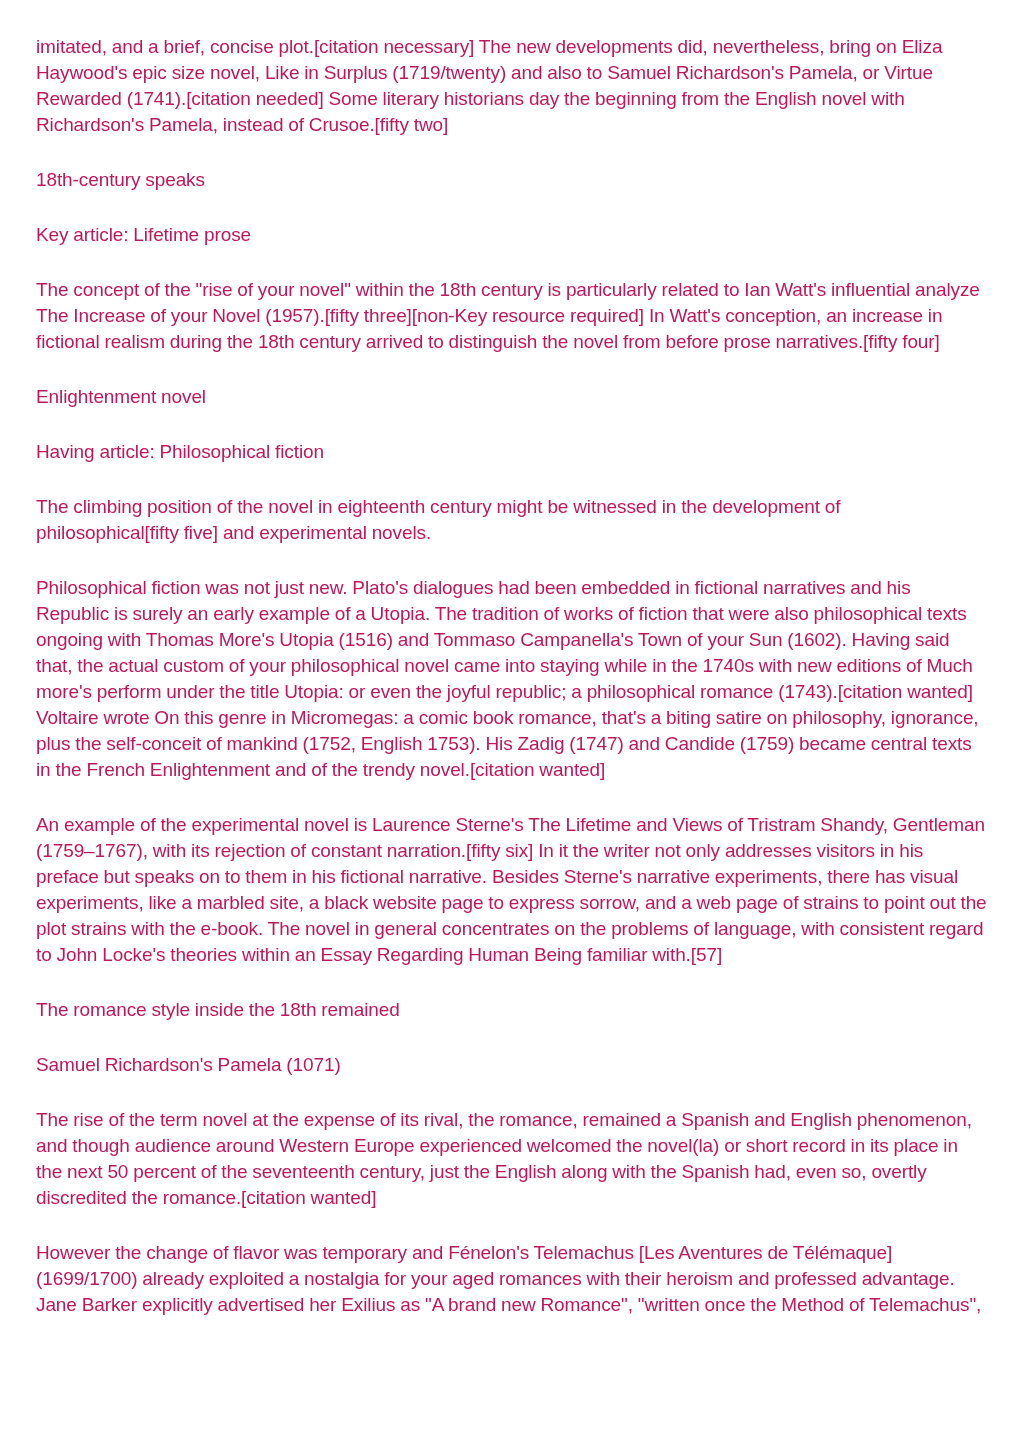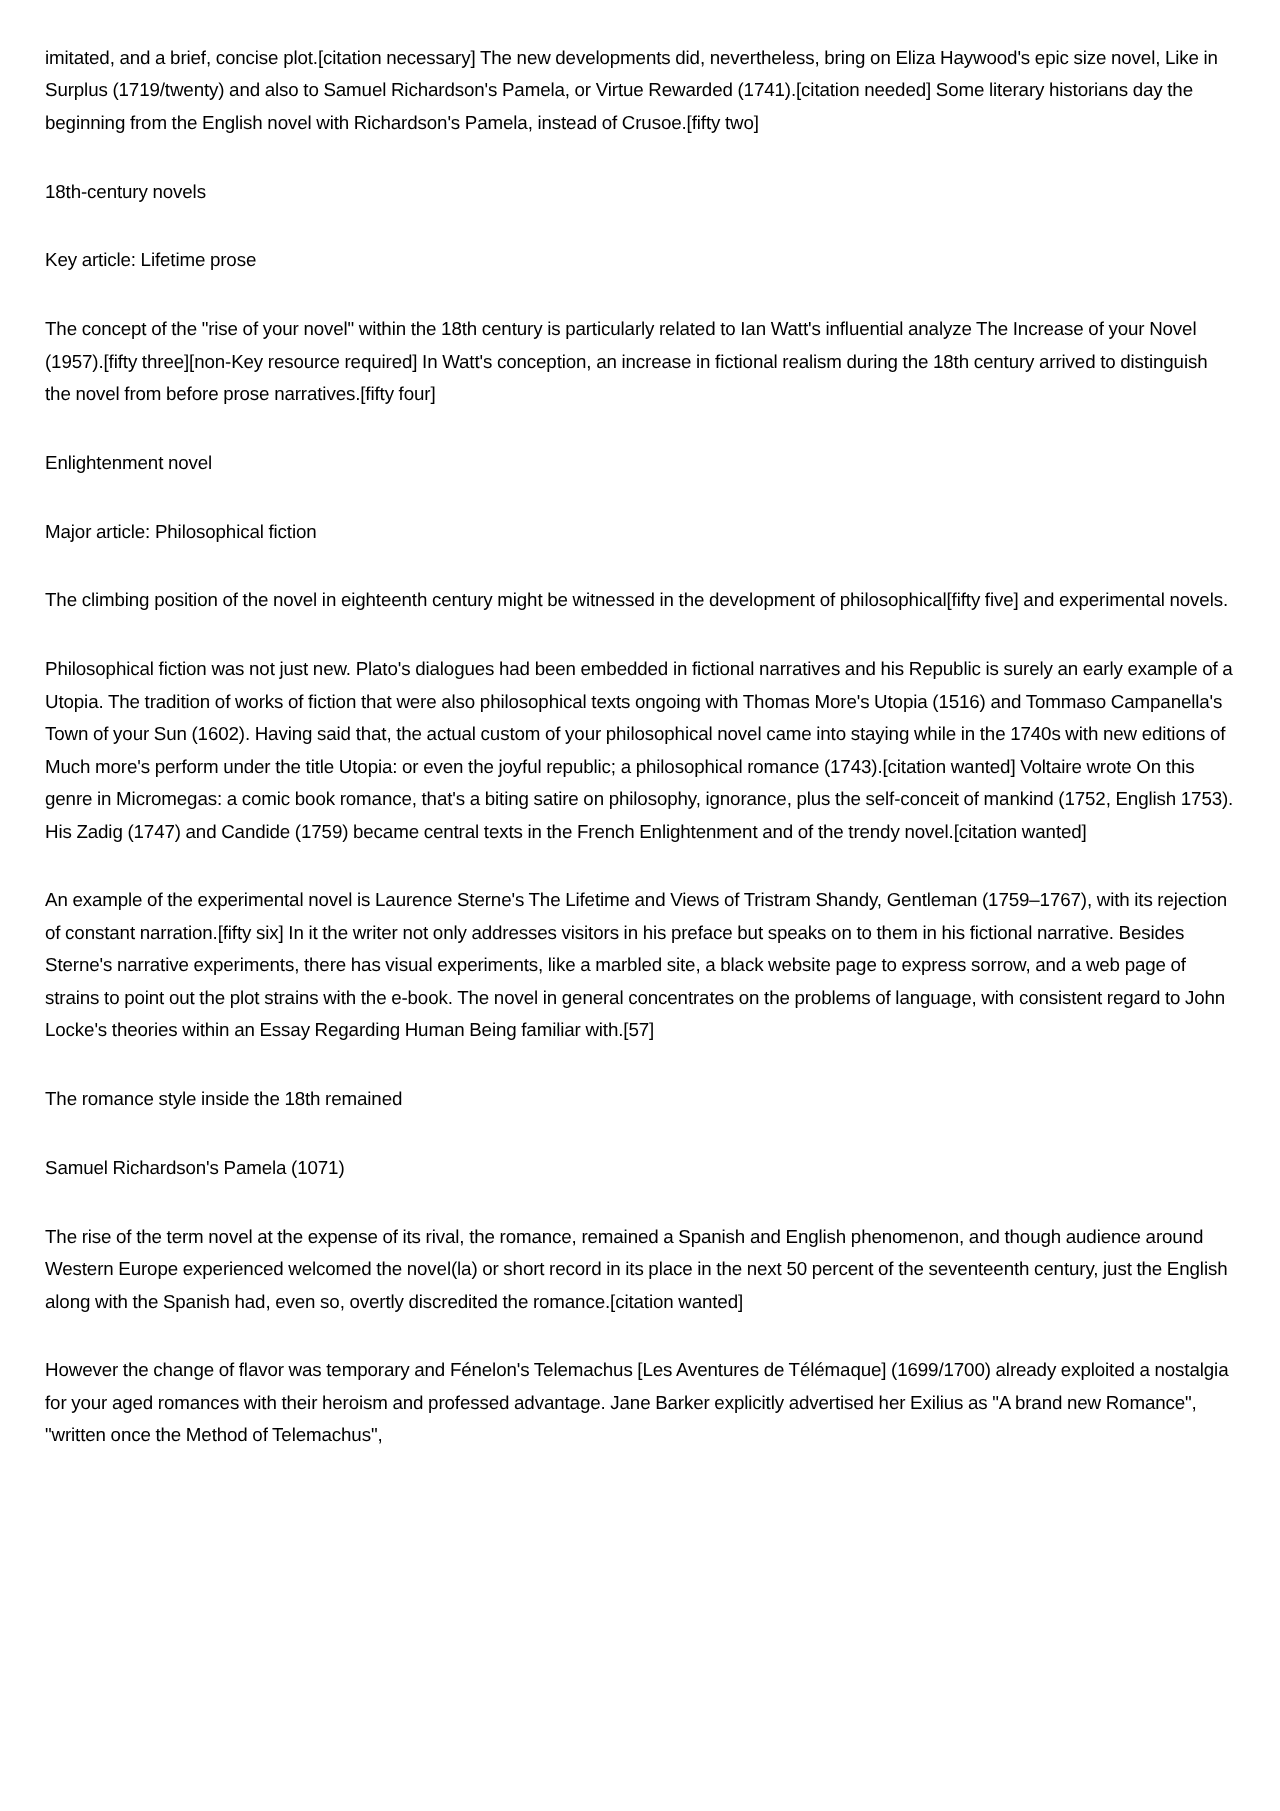--- a/index.html
+++ b/index.html
@@ -13,38 +13,38 @@
   .page {
     box-sizing: border-box;
     width: 1024px;
     height: 1449px;
     padding: 34px 36px 0 36px;
   }
   .page p {
     margin: 0 0 29px 0;
     max-width: 952px;
     font-family: "Liberation Sans", "DejaVu Sans", sans-serif;
-    font-size: 15px;
+    font-size: 19px;
     line-height: 26px;
     font-weight: 400;
-    color: #000000;
+    color: #be185d;
     letter-spacing: -0.1px;
     word-spacing: -0.3px;
   }
 </style>
 </head>
 <body>
 
 <div class="page">
   <p>imitated, and a brief, concise plot.[citation necessary] The new developments did, nevertheless, bring on Eliza Haywood's epic size novel, Like in Surplus (1719/twenty) and also to Samuel Richardson's Pamela, or Virtue Rewarded (1741).[citation needed] Some literary historians day the beginning from the English novel with Richardson's Pamela, instead of Crusoe.[fifty two]</p>
-  <p>18th-century novels</p>
+  <p>18th-century speaks</p>
   <p>Key article: Lifetime prose</p>
   <p>The concept of the "rise of your novel" within the 18th century is particularly related to Ian Watt's influential analyze The Increase of your Novel (1957).[fifty three][non-Key resource required] In Watt's conception, an increase in fictional realism during the 18th century arrived to distinguish the novel from before prose narratives.[fifty four]</p>
   <p>Enlightenment novel</p>
-  <p>Major article: Philosophical fiction</p>
+  <p>Having article: Philosophical fiction</p>
   <p>The climbing position of the novel in eighteenth century might be witnessed in the development of philosophical[fifty five] and experimental novels.</p>
   <p>Philosophical fiction was not just new. Plato's dialogues had been embedded in fictional narratives and his Republic is surely an early example of a Utopia. The tradition of works of fiction that were also philosophical texts ongoing with Thomas More's Utopia (1516) and Tommaso Campanella's Town of your Sun (1602). Having said that, the actual custom of your philosophical novel came into staying while in the 1740s with new editions of Much more's perform under the title Utopia: or even the joyful republic; a philosophical romance (1743).[citation wanted] Voltaire wrote On this genre in Micromegas: a comic book romance, that's a biting satire on philosophy, ignorance, plus the self-conceit of mankind (1752, English 1753). His Zadig (1747) and Candide (1759) became central texts in the French Enlightenment and of the trendy novel.[citation wanted]</p>
   <p>An example of the experimental novel is Laurence Sterne's The Lifetime and Views of Tristram Shandy, Gentleman (1759–1767), with its rejection of constant narration.[fifty six] In it the writer not only addresses visitors in his preface but speaks on to them in his fictional narrative. Besides Sterne's narrative experiments, there has visual experiments, like a marbled site, a black website page to express sorrow, and a web page of strains to point out the plot strains with the e-book. The novel in general concentrates on the problems of language, with consistent regard to John Locke's theories within an Essay Regarding Human Being familiar with.[57]</p>
   <p>The romance style inside the 18th remained</p>
   <p>Samuel Richardson's Pamela (1071)</p>
   <p>The rise of the term novel at the expense of its rival, the romance, remained a Spanish and English phenomenon, and though audience around Western Europe experienced welcomed the novel(la) or short record in its place in the next 50 percent of the seventeenth century, just the English along with the Spanish had, even so, overtly discredited the romance.[citation wanted]</p>
   <p>However the change of flavor was temporary and Fénelon's Telemachus [Les Aventures de Télémaque] (1699/1700) already exploited a nostalgia for your aged romances with their heroism and professed advantage. Jane Barker explicitly advertised her Exilius as "A brand new Romance", "written once the Method of Telemachus",</p>
 </div>
 
 </body></html>

